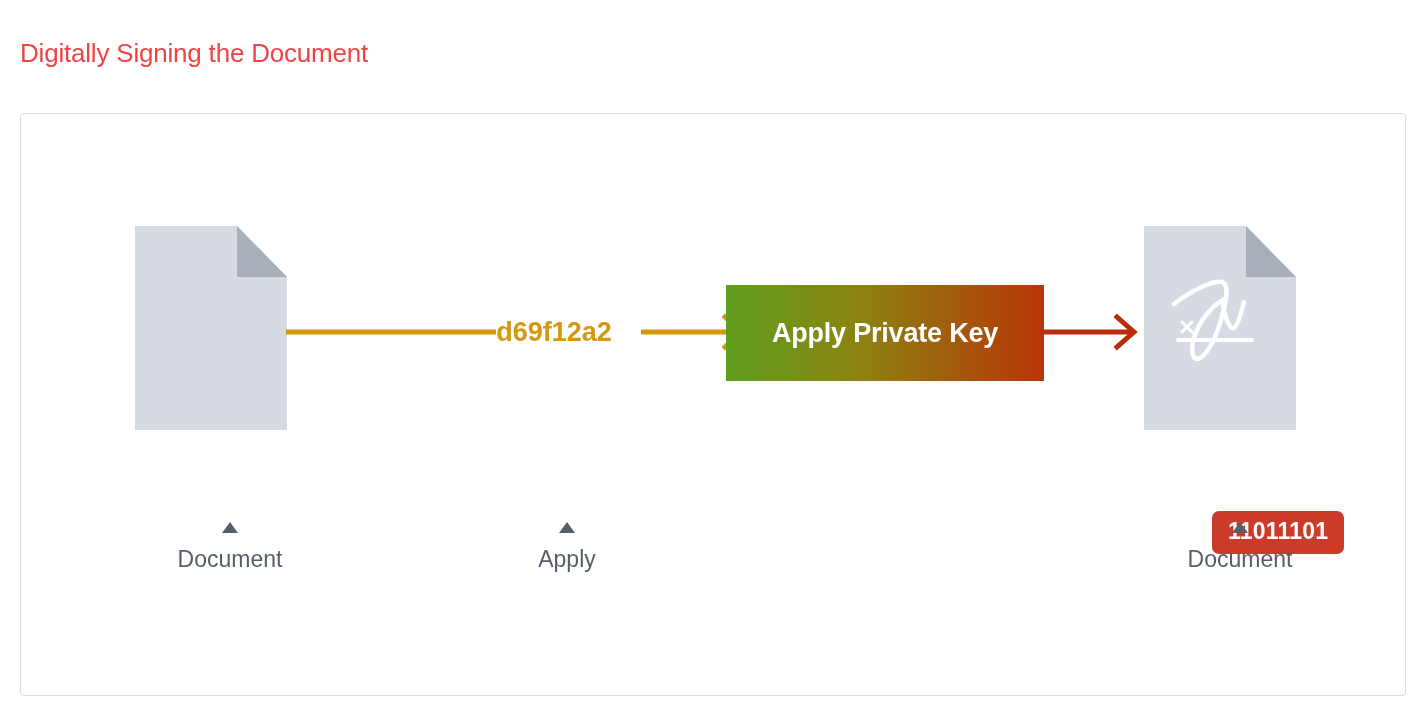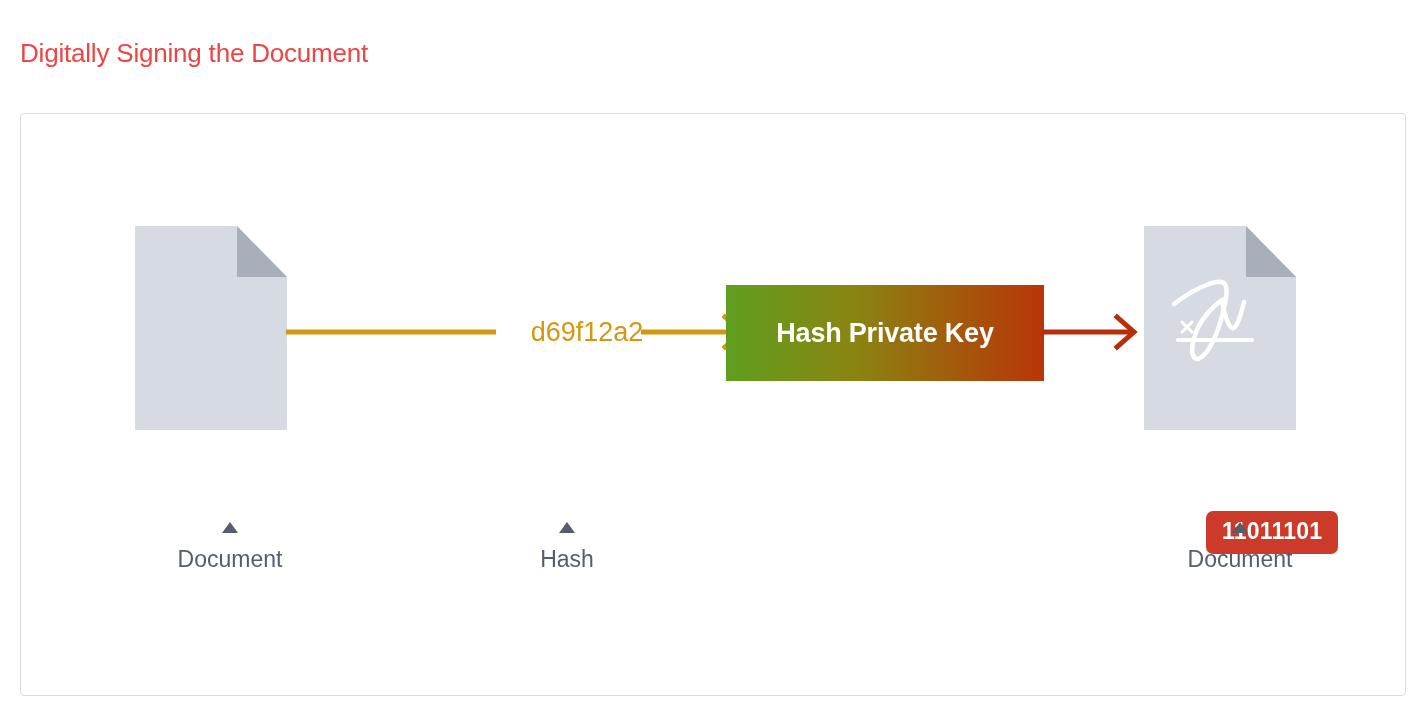--- a/index.html
+++ b/index.html
@@ -69,21 +69,21 @@
     position: absolute;
     left: 26px;
     top: 48px;
     width: 100px;
     height: 92px;
   }
 
   
   #binary-badge {
     position: absolute;
-    left: 62px;
+    left: 68px;
     top: 285px;
     background: #cc3b29;
     color: #ffffff;
     font-size: 23px;
     font-weight: bold;
     padding: 7px 16px 9px 16px;
     border-radius: 7px;
     letter-spacing: 0.2px;
     white-space: nowrap;
   }
@@ -93,26 +93,26 @@
     position: absolute;
     height: 40px;
   }
   #connector-doc-to-hash { left: 265px; top: 198px; width: 210px; }
   #connector-hash-to-box { left: 620px; top: 198px; width: 110px; }
   #connector-box-to-doc  { left: 1020px; top: 198px; width: 110px; }
 
   
   #hash-value {
     position: absolute;
-    left: 481px;
+    left: 448px;
     top: 195px;
     width: 170px;
     text-align: center;
     font-size: 27px;
-    font-weight: normal;
+    font-weight: bold;
     color: #d4970f;
     line-height: 46px;
     white-space: nowrap;
   }
 
   
   #apply-private-key-box {
     position: absolute;
     left: 705px;
     top: 171px;
@@ -169,21 +169,21 @@
   </svg>
 
   <div id="hash-value">d69f12a2</div>
 
   <svg class="connector" id="connector-hash-to-box" viewBox="0 0 110 40">
     <line x1="0" y1="20" x2="100" y2="20" stroke="#d4970f" stroke-width="5"></line>
     <polyline points="84,5 101,20 84,35" fill="none" stroke="#d4970f" stroke-width="5" stroke-linecap="square" stroke-linejoin="miter"></polyline>
   </svg>
 
   <div id="apply-private-key-box">
-    <span id="apply-private-key-label">Hash Private Key</span>
+    <span id="apply-private-key-label">Apply Private Key</span>
   </div>
 
   <svg class="connector" id="connector-box-to-doc" viewBox="0 0 110 40">
     <line x1="0" y1="20" x2="92" y2="20" stroke="#b82e0a" stroke-width="5"></line>
     <polyline points="76,5 93,20 76,35" fill="none" stroke="#b82e0a" stroke-width="5" stroke-linecap="square" stroke-linejoin="miter"></polyline>
   </svg>
 
   <div class="doc-icon" id="signed-document-icon">
     <div class="doc-body"></div>
     <div class="doc-fold"></div>
@@ -203,21 +203,21 @@
     <div id="binary-badge">11011101</div>
   </div>
 
   <div class="callout" id="callout-unsigned">
     <span class="caret"></span>
     <div>Document</div>
   </div>
 
   <div class="callout" id="callout-hash">
     <span class="caret"></span>
-    <div>Hash</div>
+    <div>Apply</div>
   </div>
 
   <div class="callout" id="callout-signed">
     <span class="caret"></span>
     <div>Document</div>
   </div>
 
 </div>
 
 </body></html>

